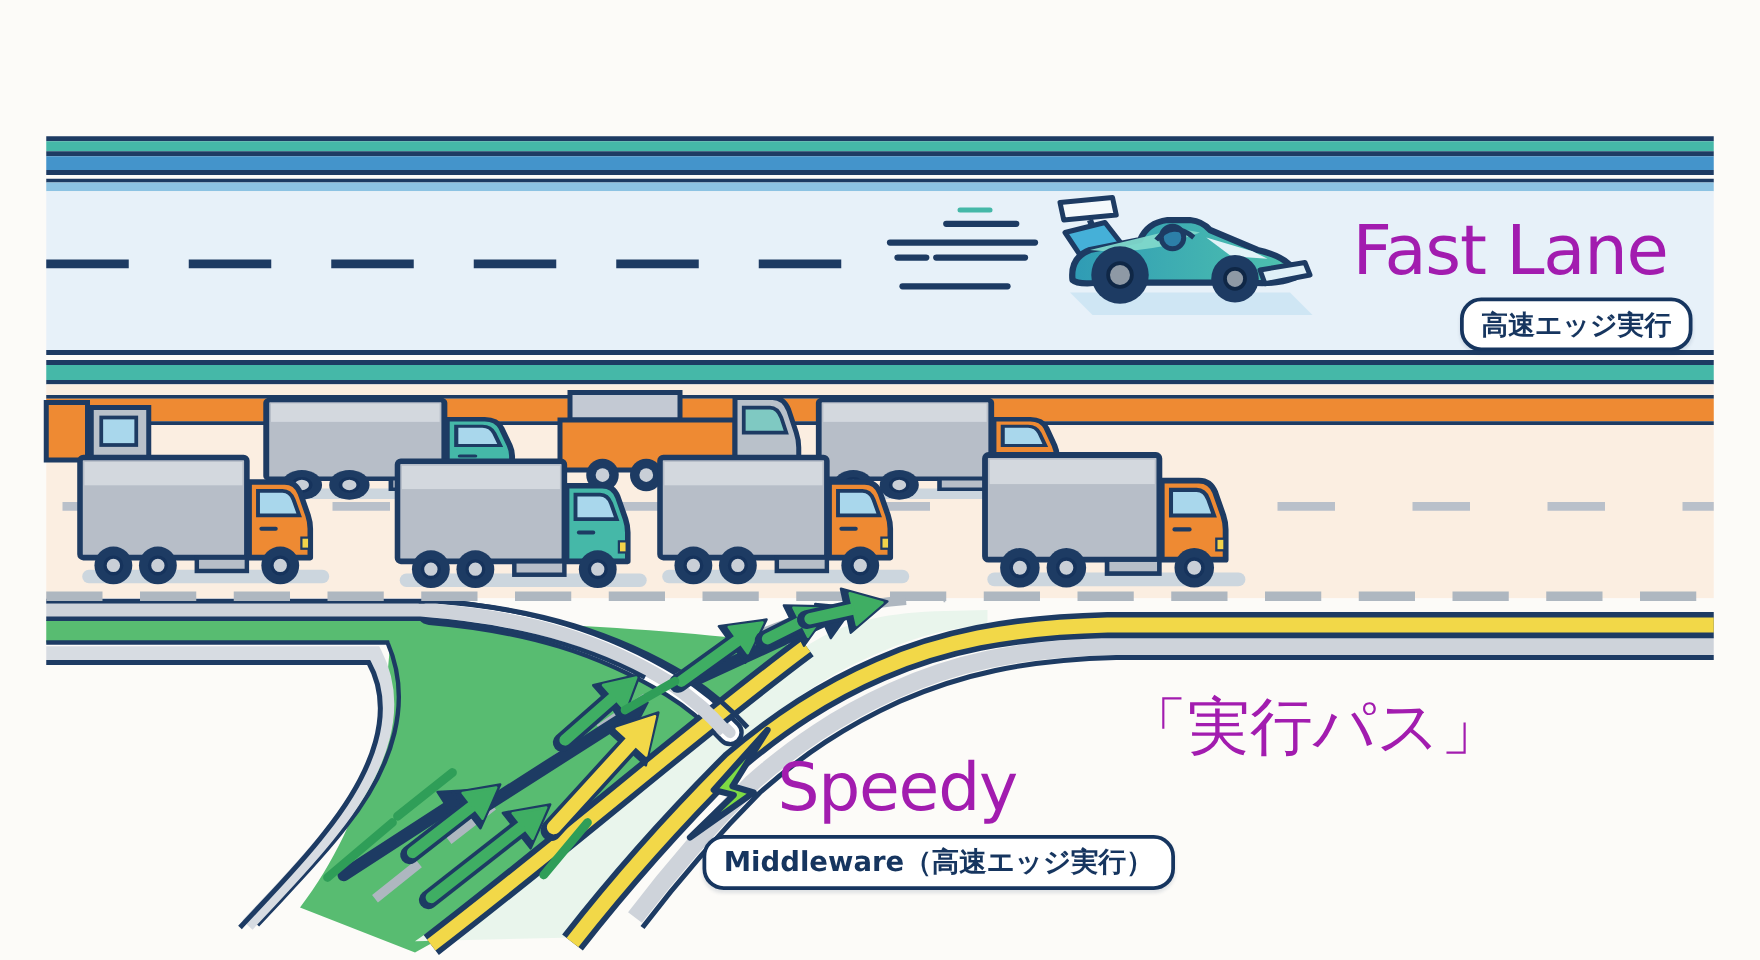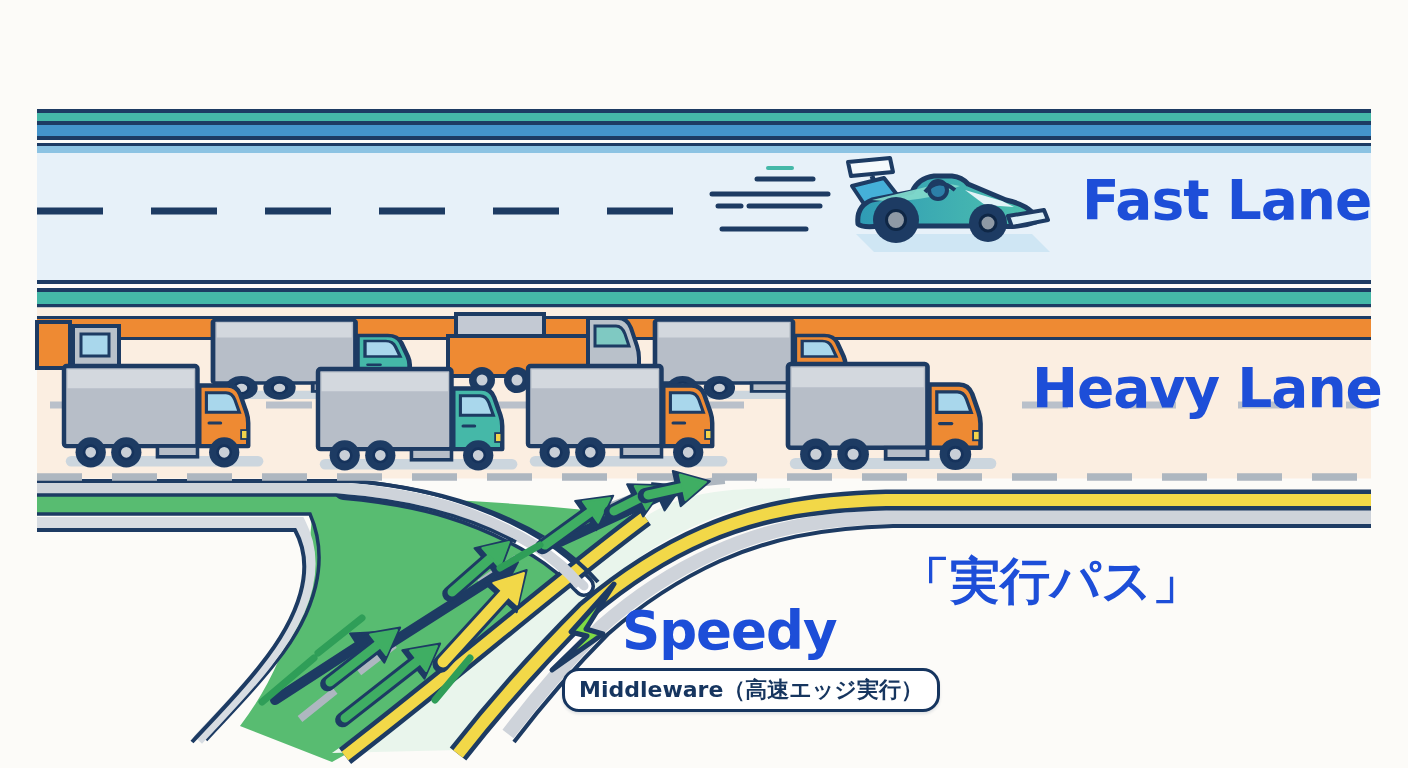--- a/index.html
+++ b/index.html
@@ -1,19 +1,19 @@
 <!DOCTYPE html>
 <html><head>
 <meta charset="utf-8">
 <style>
   html,body{margin:0;padding:0;}
   .stage{position:relative;width:1408px;height:768px;background:#fcfbf8;overflow:hidden;
          font-family:"DejaVu Sans","Liberation Sans",sans-serif;}
   .stage svg{position:absolute;left:0;top:0;}
-  .label{position:absolute;color:#1d4ed8;font-weight:bold;white-space:nowrap;}
+  .label{position:absolute;color:#a21caf;font-weight:normal;white-space:nowrap;}
   .title{letter-spacing:-1px;}
   .badge{position:absolute;background:#ffffff;border:3px solid #16355f;border-radius:17px;
          padding:4px 14px;color:#16355f;font-weight:bold;white-space:nowrap;
          box-shadow:0 2px 3px rgba(20,40,80,.12);}
 </style>
 </head>
 <body>
 
 <div class="stage">
 
@@ -187,21 +187,21 @@
         <line x1="262" y1="702" x2="314" y2="658" stroke="#2f9e58" stroke-width="7" stroke-linecap="round"></line>
         <line x1="435" y1="700" x2="470" y2="658" stroke="#2f9e58" stroke-width="7" stroke-linecap="round"></line>
         <line x1="318" y1="653" x2="362" y2="618" stroke="#2f9e58" stroke-width="7" stroke-linecap="round"></line>
         <line x1="500" y1="568" x2="540" y2="545" stroke="#2f9e58" stroke-width="7" stroke-linecap="round"></line>
       </g>
 
   <path d="M614,584 L571,632 L587,636 L552,670 L603,634 L586,629 Z" fill="#7edb44" stroke="#1d3b63" stroke-width="5" stroke-linejoin="round"></path>
 </svg>
 
 <div class="label title" style="left:1082px;top:168px;font-size:55px;">Fast Lane</div>
-
-<div class="label title" style="left:1032px;top:356px;font-size:55px;">Heavy Lane</div>
+<div class="badge" style="left:1168px;top:238px;font-size:21.5px;">高速エッジ実行</div>
+
 
 <div class="label title" style="left:622px;top:600px;font-size:53px;">Speedy</div>
 
 <div class="label" style="left:900px;top:548px;font-size:50px;">「実行パス」</div>
 <div class="badge" style="left:562px;top:668px;font-size:22px;">Middleware（高速エッジ実行）</div>
 
 </div>
 
 </body></html>

